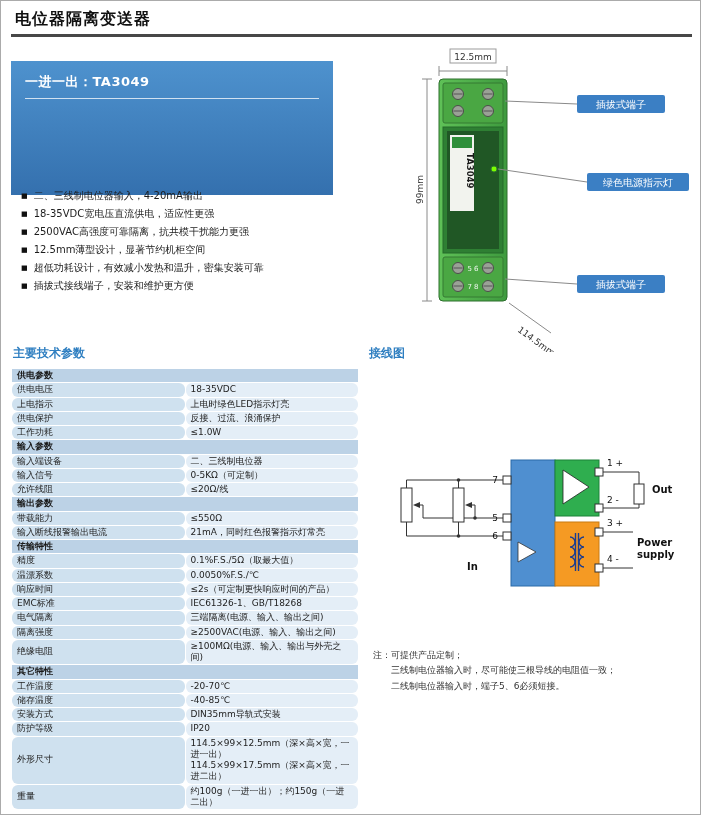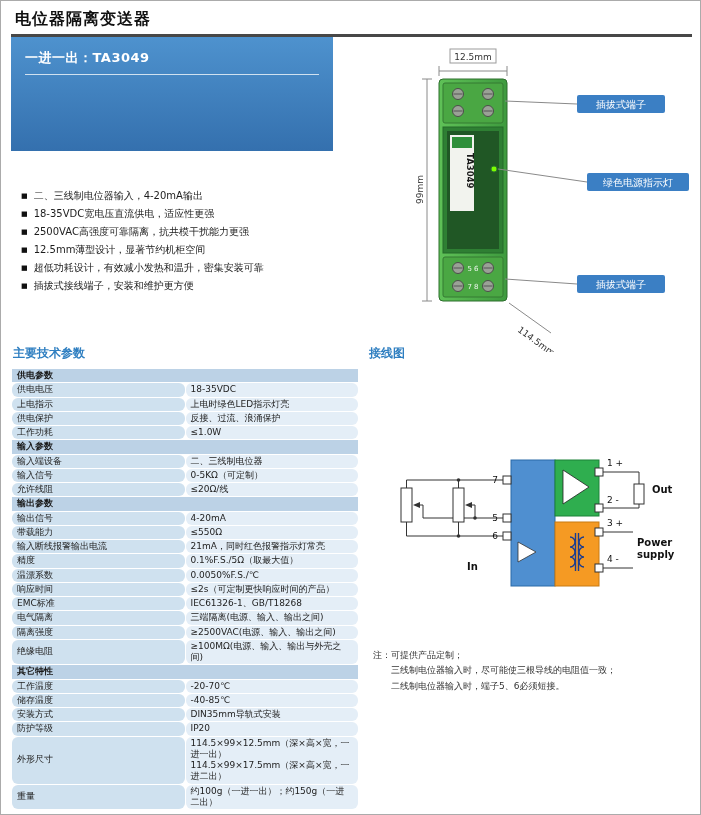--- a/index.html
+++ b/index.html
@@ -2,21 +2,21 @@
 <html><head>
 <meta charset="utf-8">
 <style>
   html,body{margin:0;padding:0;background:#ffffff;}
   body{font-family:"DejaVu Sans","Liberation Sans",sans-serif;}
   .page{position:relative;width:701px;height:815px;background:#fff;border:1px solid #ababab;box-sizing:border-box;overflow:hidden;}
 
   .page-title{position:absolute;left:14px;top:8px;font-size:16px;font-weight:bold;color:#111;letter-spacing:1px;}
   .title-rule{position:absolute;left:10px;top:33px;width:681px;height:3px;background:#474747;}
 
-  .model-box{position:absolute;left:10px;top:36px;width:322px;height:114px;background:linear-gradient(180deg,#4e92ce,#3470ae);box-sizing:border-box;padding:12px 14px;}
+  .model-box{position:absolute;left:10px;top:60px;width:322px;height:134px;background:linear-gradient(180deg,#4e92ce,#3470ae);box-sizing:border-box;padding:12px 14px;}
   .model-box .model-label{color:#fff;font-size:13px;font-weight:bold;border-bottom:1px solid rgba(255,255,255,.75);padding-bottom:7px;letter-spacing:.5px;}
 
   ul.features{position:absolute;left:14px;top:182px;width:365px;list-style:none;margin:6px;padding:0;}
   ul.features li{font-size:10px;color:#1c1c1c;margin-bottom:5px;line-height:1.3;}
   ul.features li::before{content:"■";font-size:7px;margin-right:6px;vertical-align:1px;color:#111;}
 
   .product{position:absolute;left:380px;top:46px;width:315px;height:305px;}
 
   .specs-col{position:absolute;left:10px;top:344px;width:348px;}
   .col-heading{font-size:12px;font-weight:bold;color:#2f7fc1;margin:0 0 6px 2px;}
@@ -176,30 +176,29 @@
             <td class="val">0-5KΩ（可定制）</td>
           </tr>
           <tr>
             <td class="lbl">允许线阻</td>
             <td class="val">≤20Ω/线</td>
           </tr>
           <tr class="section">
             <td colspan="2">输出参数</td>
           </tr>
           <tr>
-            <td class="lbl">输出信号</td>
-            <td class="val">4-20mA</td>
-          </tr>
-          <tr>
             <td class="lbl">带载能力</td>
             <td class="val">≤550Ω</td>
           </tr>
           <tr>
             <td class="lbl">输入断线报警输出电流</td>
             <td class="val">21mA，同时红色报警指示灯常亮</td>
+          </tr>
+          <tr class="section">
+            <td colspan="2">传输特性</td>
           </tr>
           <tr>
             <td class="lbl">精度</td>
             <td class="val">0.1%F.S./5Ω（取最大值）</td>
           </tr>
           <tr>
             <td class="lbl">温漂系数</td>
             <td class="val">0.0050%F.S./℃</td>
           </tr>
           <tr>

